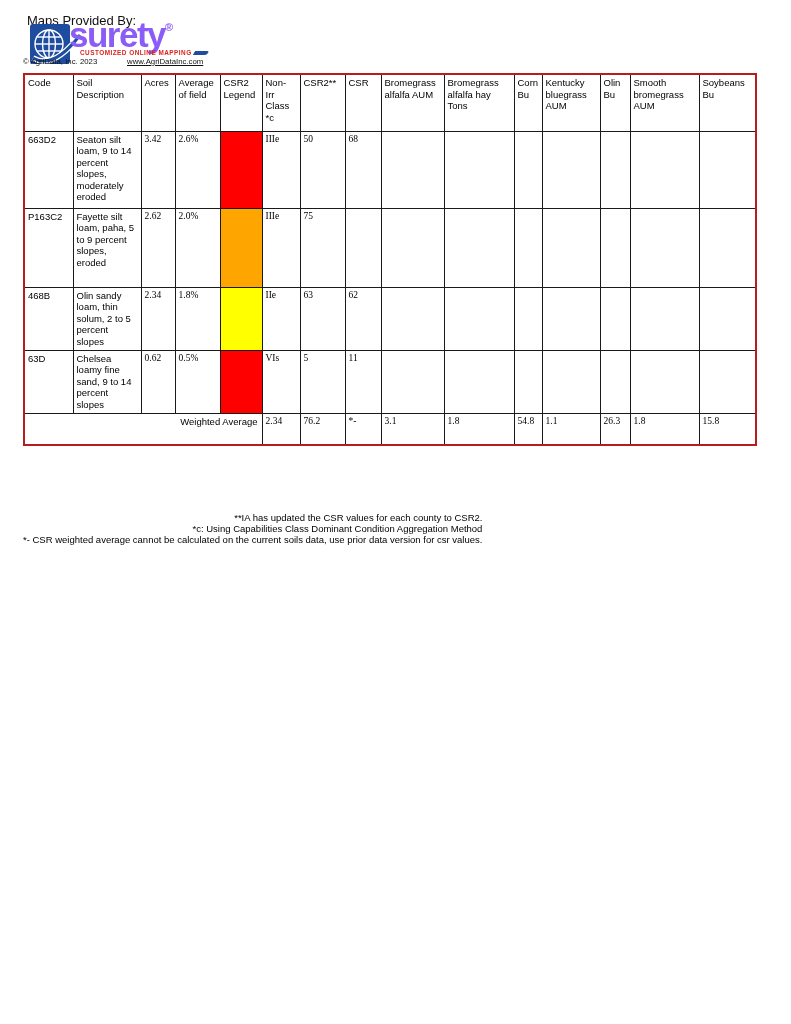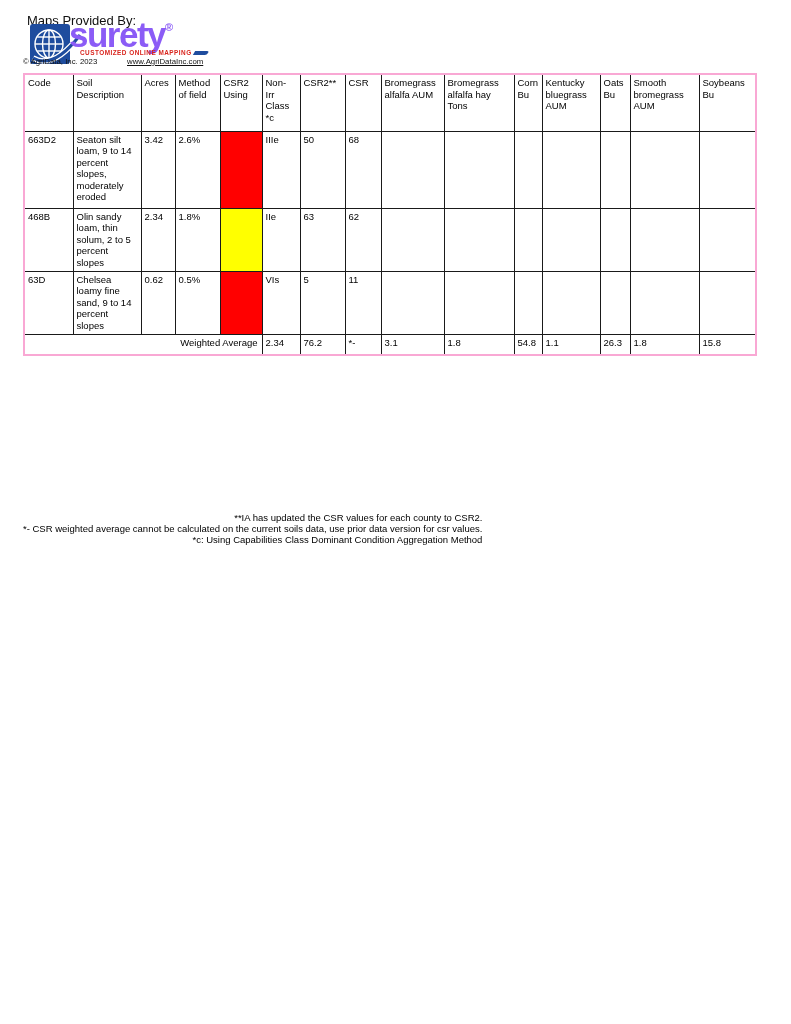--- a/index.html
+++ b/index.html
@@ -33,33 +33,33 @@
   }
   .credits { position: absolute; left: 0; top: 44px; width: 200px; font-size: 7.8px; color: #111; }
   .credit-copy { position: absolute; left: 0; top: 0; white-space: nowrap; }
   .credit-web  { position: absolute; left: 104px; top: 0; white-space: nowrap; text-decoration: underline; }
 
   
   table.soils {
     position: absolute; left: 23px; top: 73px;
     width: 732px; table-layout: fixed;
     border-collapse: collapse;
-    border: 2px solid #f9a8d4;
+    border: 2px solid #b91c1c;
     font-size: 9.5px; line-height: 11.5px;
   }
   table.soils th, table.soils td {
     border: 1px solid #1a1a1a;
     vertical-align: top;
     padding: 2px 4px 2px 3px;
     font-weight: normal;
     text-align: left;
     overflow: hidden;
   }
   table.soils th { white-space: pre-line; }
-  td.num, th.num { text-align: right; }
+  td.num, th.num { text-align: right; font-family: Liberation Serif, serif; }
   td.legend-cell { padding: 0; }
   tfoot td {
     border: 2px solid #000;
     font-weight: bold;
   }
   tfoot td.wa-label { text-align: right; }
 
   
   .footnotes { position: absolute; left: 23px; top: 512px; font-size: 9.5px; line-height: 11.2px; text-align: right; }
 </style>
@@ -113,41 +113,41 @@
     <col style="width:30px">
       <col style="width:69px">
       <col style="width:57px">
   </colgroup>
   <thead>
     <tr style="height:57px">
       <th>Code</th>
       <th>Soil
 Description</th>
       <th>Acres</th>
-      <th>Method
+      <th>Average
 of field</th>
       <th>CSR2
-Using</th>
+Legend</th>
       <th>Non-
 Irr
 Class
 *c</th>
       <th>CSR2**</th>
       <th>CSR</th>
       <th>Bromegrass
 alfalfa AUM</th>
       <th>Bromegrass
 alfalfa hay
 Tons</th>
       <th>Corn
 Bu</th>
       <th>Kentucky
 bluegrass
 AUM</th>
-      <th>Oats
+      <th>Olin
 Bu</th>
       <th>Smooth
 bromegrass
 AUM</th>
       <th>Soybeans
 Bu</th>
     </tr>
   </thead>
   <tbody>
     <tr style="height:77px">
@@ -160,20 +160,37 @@
       <td class="num">50</td>
       <td class="num">68</td>
       <td></td>
         <td></td>
         <td></td>
         <td></td>
         <td></td>
         <td></td>
         <td></td>
     </tr>
+    <tr style="height:79px">
+      <td>P163C2</td>
+      <td>Fayette silt loam, paha, 5 to 9 percent slopes, eroded</td>
+      <td class="num">2.62</td>
+      <td class="num">2.0%</td>
+      <td class="legend-cell" style="background-color: rgb(255, 165, 0);"></td>
+      <td class="num">IIIe</td>
+      <td class="num">75</td>
+      <td class="num"></td>
+      <td></td>
+        <td></td>
+        <td></td>
+        <td></td>
+        <td></td>
+        <td></td>
+        <td></td>
+    </tr>
     <tr style="height:63px">
       <td>468B</td>
       <td>Olin sandy loam, thin solum, 2 to 5 percent slopes</td>
       <td class="num">2.34</td>
       <td class="num">1.8%</td>
       <td class="legend-cell" style="background-color: rgb(255, 255, 0);"></td>
       <td class="num">IIe</td>
       <td class="num">63</td>
       <td class="num">62</td>
       <td></td>
@@ -196,33 +213,33 @@
       <td></td>
         <td></td>
         <td></td>
         <td></td>
         <td></td>
         <td></td>
         <td></td>
     </tr>
   </tbody>
   <tfoot>
-    <tr style="height:21px">
+    <tr style="height:32px">
       <td colspan="5" class="wa-label">Weighted Average</td>
       <td class="num">2.34</td>
       <td class="num">76.2</td>
       <td class="num">*-</td>
       <td class="num">3.1</td>
       <td class="num">1.8</td>
       <td class="num">54.8</td>
       <td class="num">1.1</td>
       <td class="num">26.3</td>
       <td class="num">1.8</td>
       <td class="num">15.8</td>
     </tr>
   </tfoot>
 </table>
 
 <div class="footnotes">
   <div>**IA has updated the CSR values for each county to CSR2.</div>
+  <div>*c: Using Capabilities Class Dominant Condition Aggregation Method</div>
   <div>*- CSR weighted average cannot be calculated on the current soils data, use prior data version for csr values.</div>
-  <div>*c: Using Capabilities Class Dominant Condition Aggregation Method</div>
 </div>
 
 </body></html>

